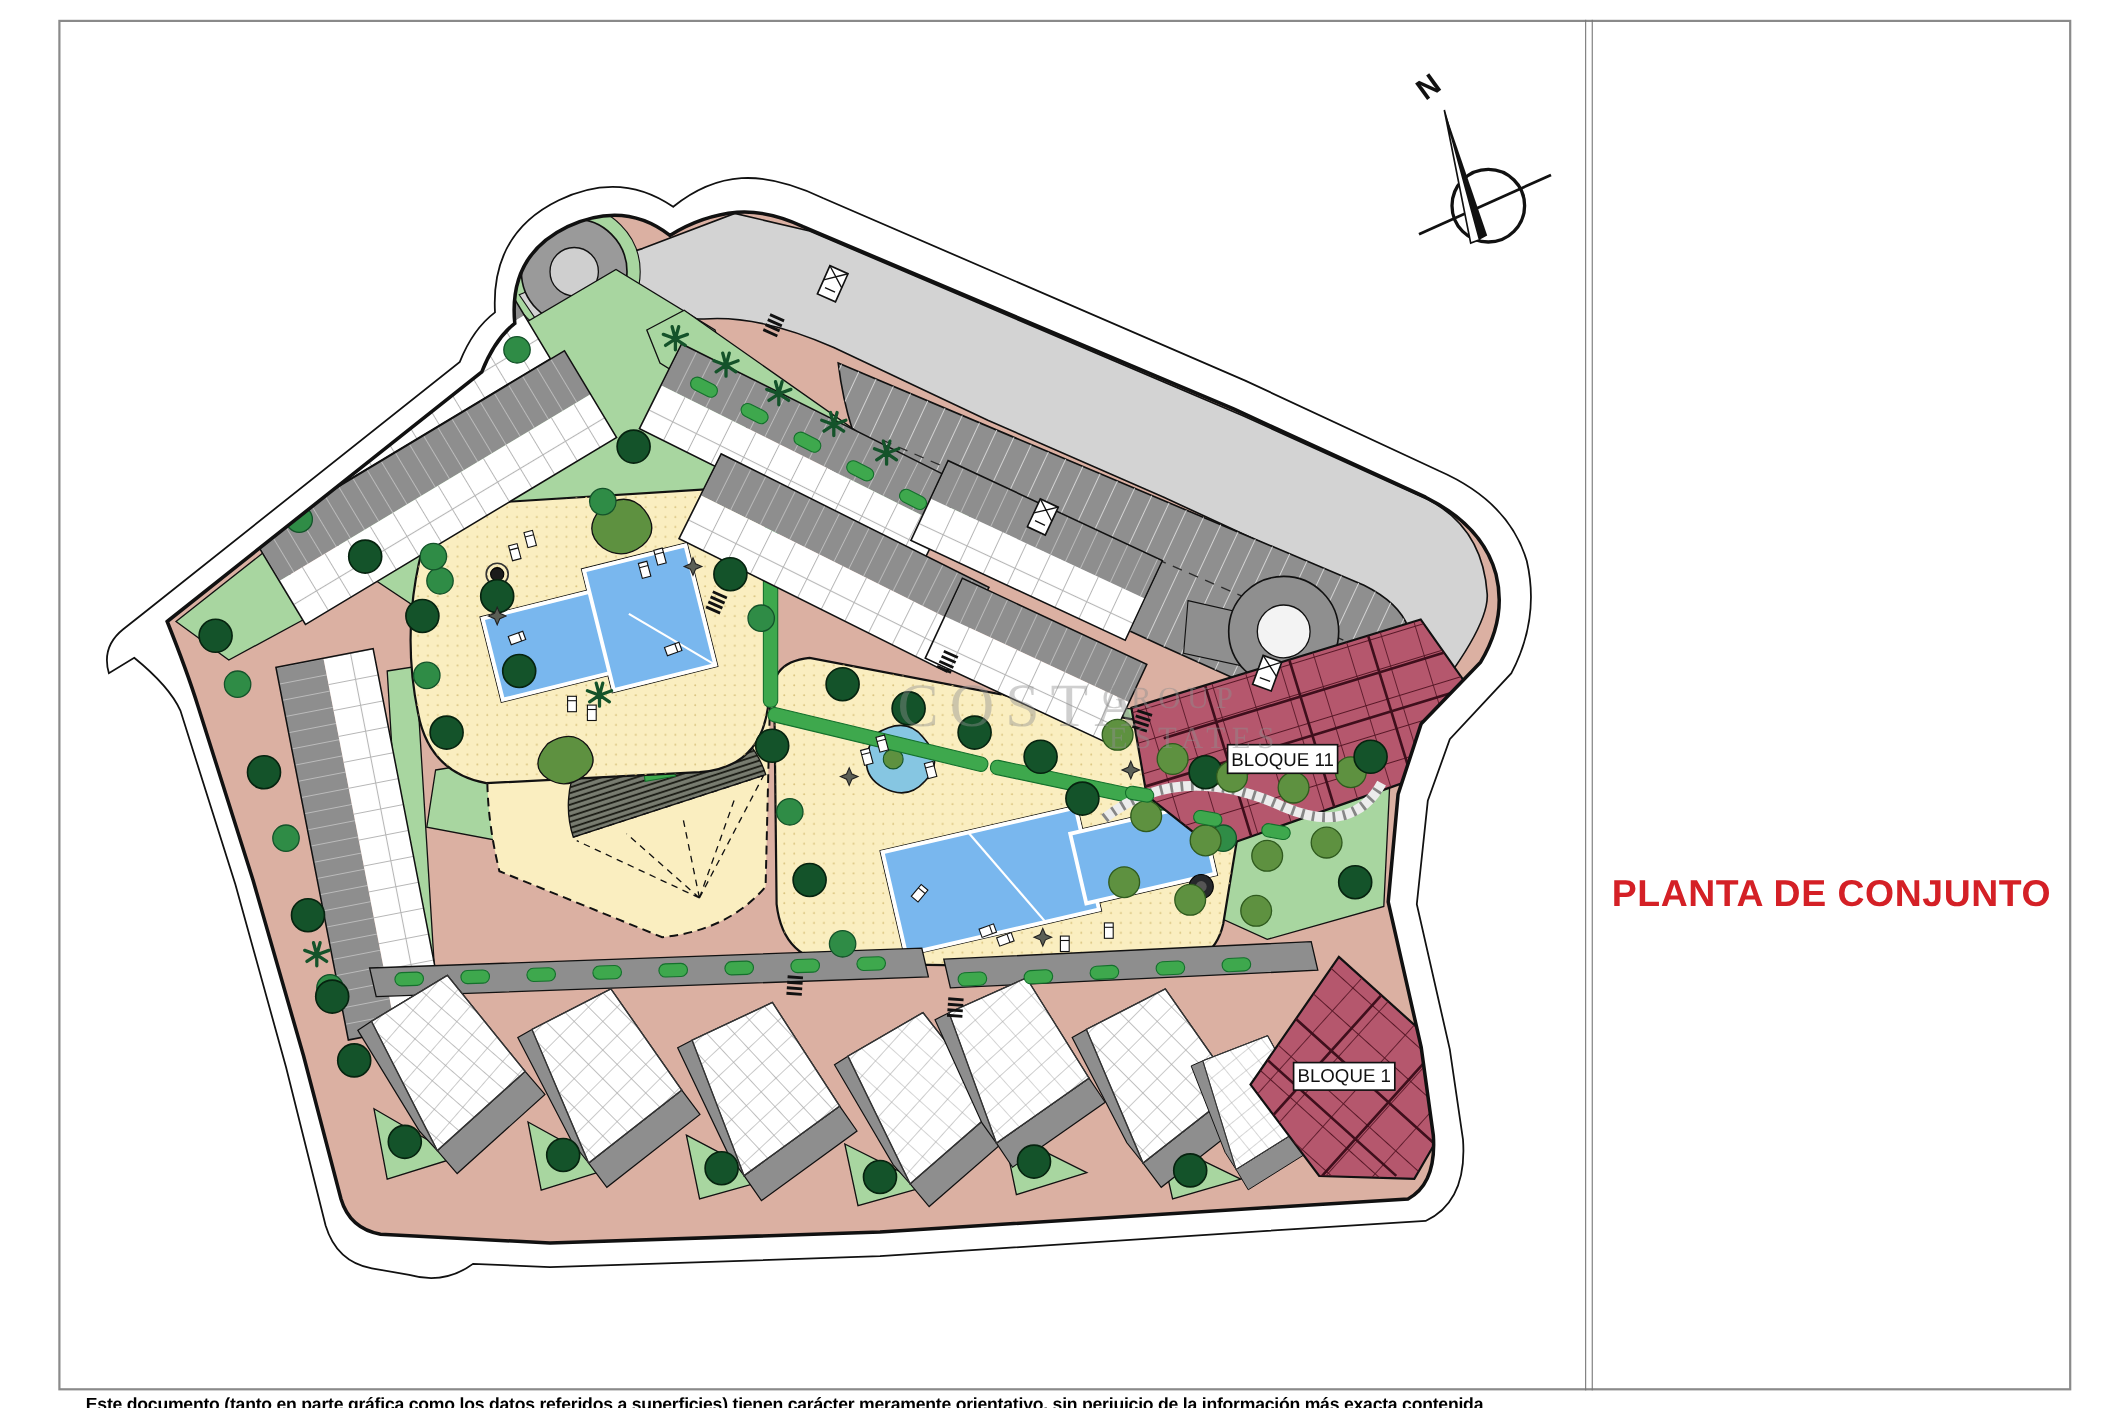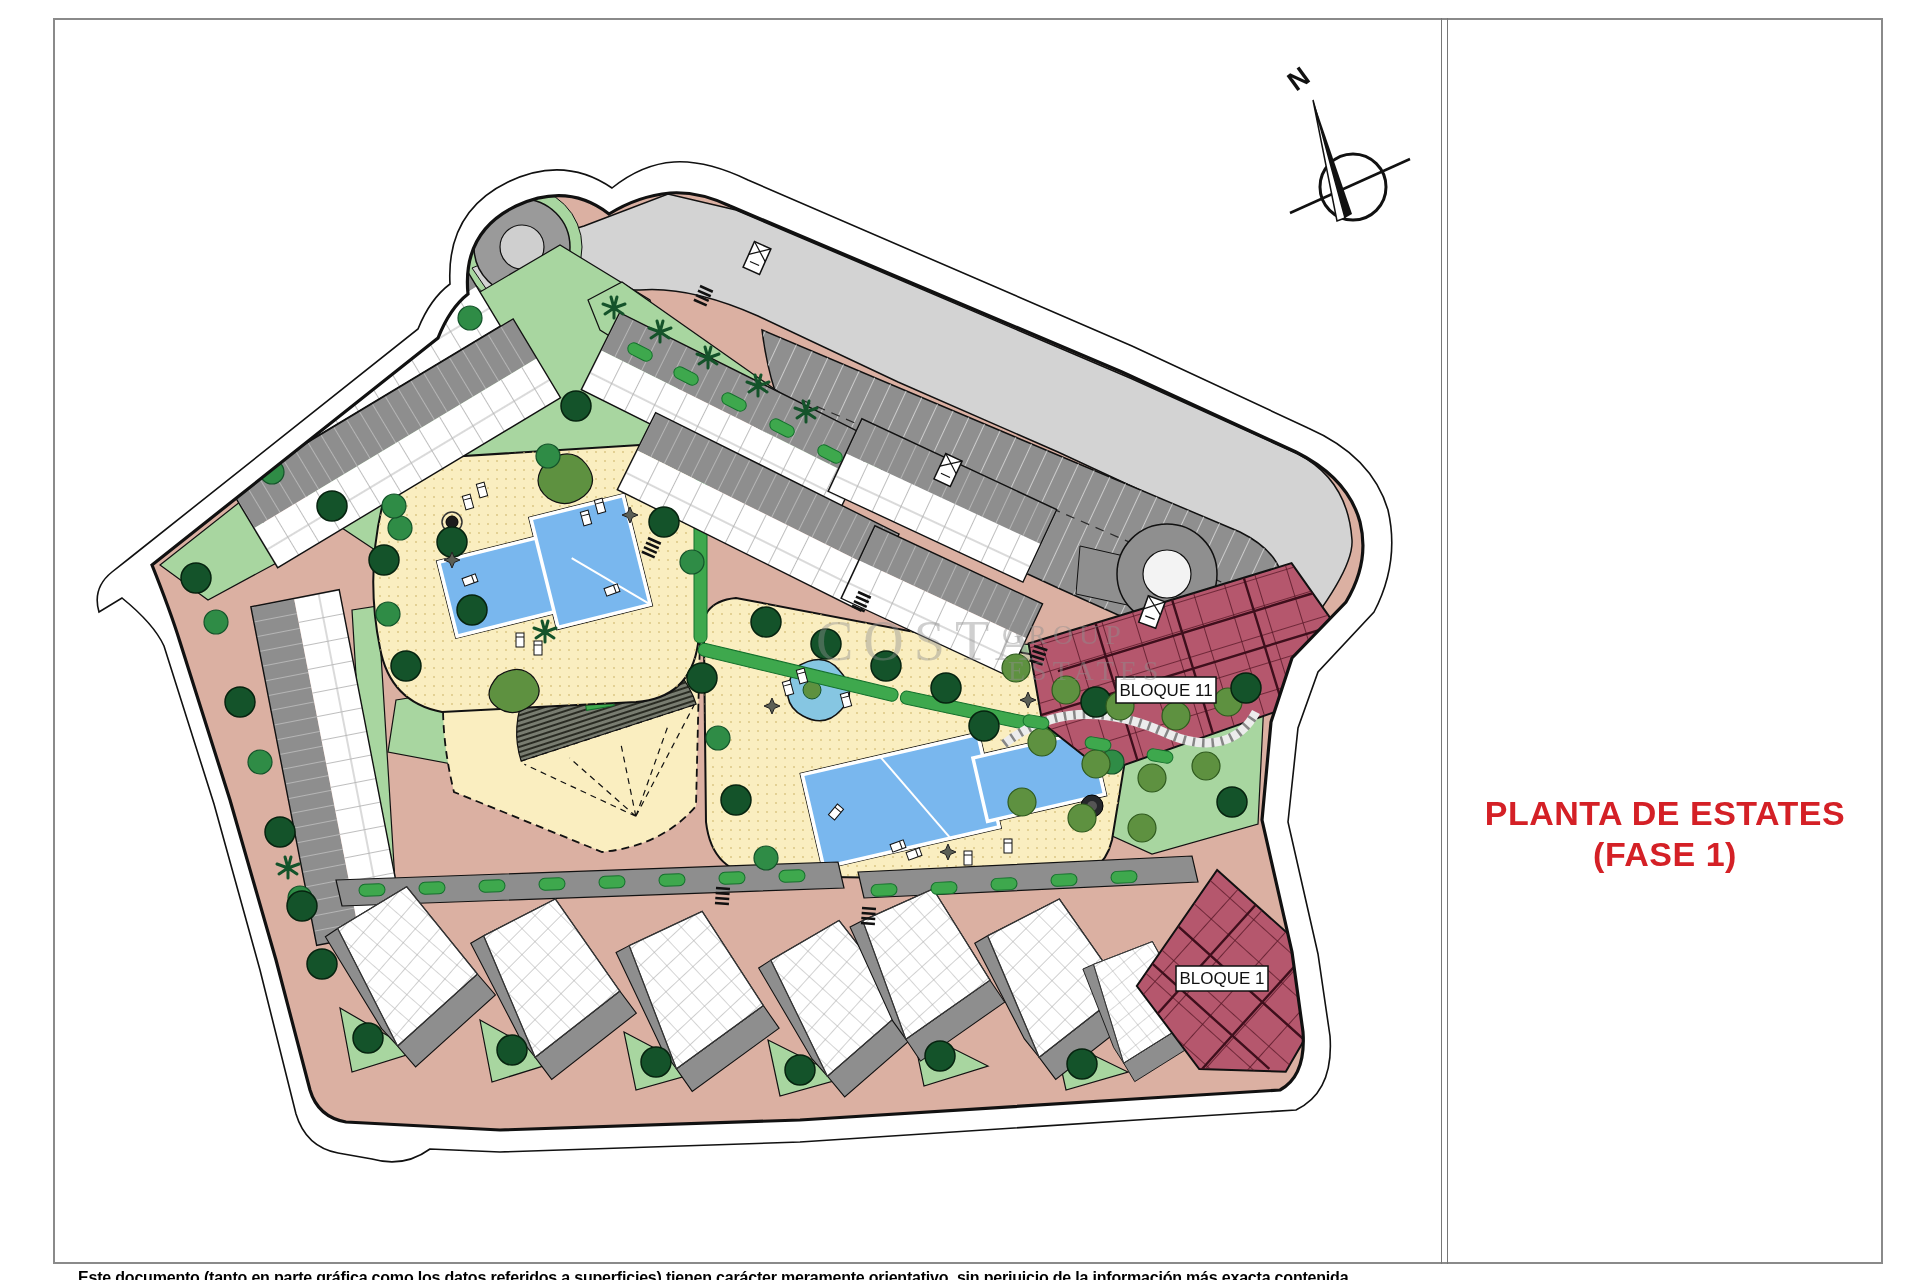--- a/index.html
+++ b/index.html
@@ -457,19 +457,18 @@
     <g>
       <circle cx="1353" cy="187" r="33" fill="none" stroke="#111" stroke-width="3"></circle>
       <line x1="1290" y1="213" x2="1410" y2="159" stroke="#111" stroke-width="2.5"></line>
       <path d="M1313,100 L1345,218 L1337,221 Z" fill="#fff" stroke="#111" stroke-width="1.5"></path>
       <path d="M1313,100 L1352,214 L1345,218 Z" fill="#111"></path>
       <text x="1296" y="92" class="north-n" transform="rotate(-36 1296 92)">N</text>
     </g>
   </svg>
 
   <div class="title-block">
-    <div>PLANTA DE ESTATES</div>
-    <div>(FASE 1)</div>
+    <div>PLANTA DE CONJUNTO</div>
   </div>
 
   <div class="disclaimer">Este documento (tanto en parte gráfica como los datos referidos a superficies) tienen carácter meramente orientativo, sin perjuicio de la información más exacta contenida</div>
 
 </div>
 
 </body></html>

